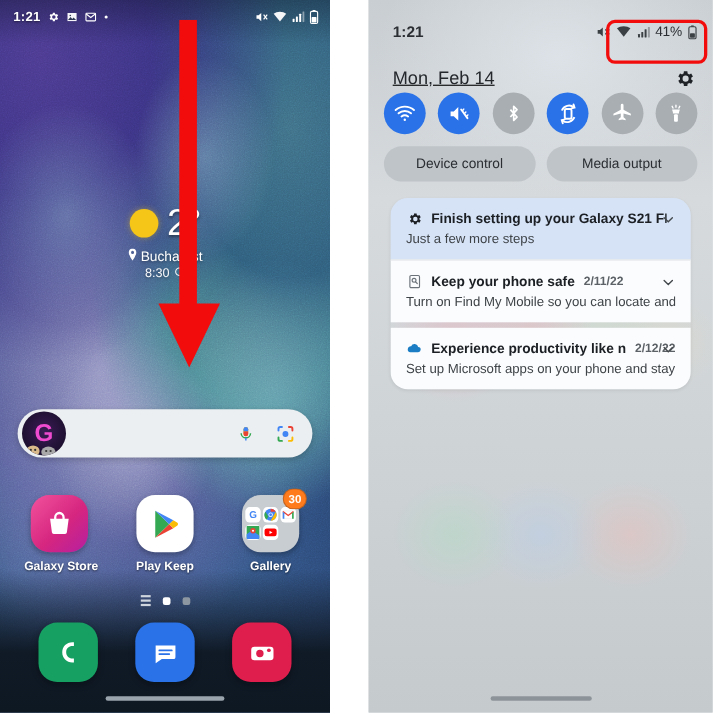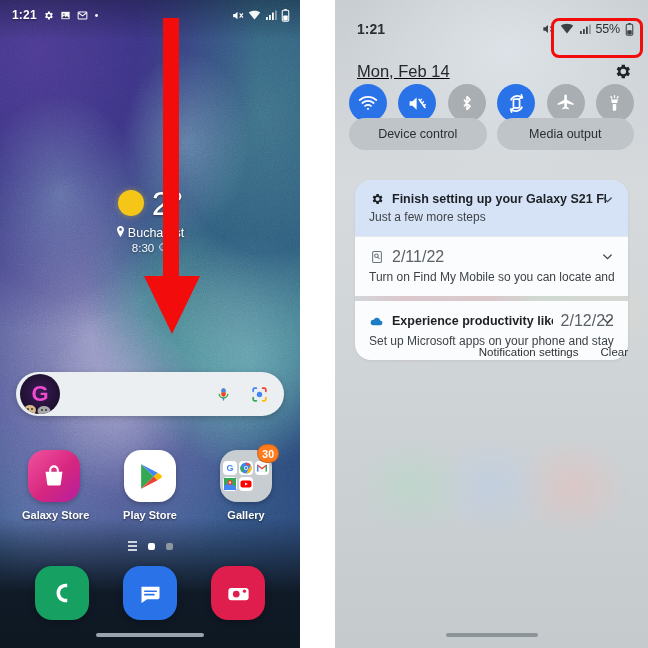--- a/index.html
+++ b/index.html
@@ -142,37 +142,37 @@
     display:flex; align-items:center; justify-content:space-between; z-index:5;text-decoration:underline; }
   .r-date { font-size:16.5px; font-weight:500; color:#24282c; }
 
   .toggles { position:absolute; top:84px; left:14px; right:14px; z-index:5;
     display:flex; justify-content:space-between; }
   .tg { width:38px; height:38px; border-radius:50%; display:flex;
     align-items:center; justify-content:center; }
   .tg.on { background:#2a72e8; }
   .tg.off { background:#a9aeb2; }
 
-  .chips { position:absolute; top:118px; left:14px; right:14px; z-index:5;
+  .chips { position:absolute; top:133px; left:14px; right:14px; z-index:5;
     display:flex; gap:10px; }
   .chip { flex:1; height:32px; border-radius:16px; background:#bfc4c8;
     display:flex; align-items:center; justify-content:center;
     font-size:12.5px; color:#2b2f33; font-weight:400; }
 
   .notifs { position:absolute; top:180px; left:20px; right:20px; z-index:5;
     border-radius:16px; overflow:hidden; box-shadow:0 1px 3px rgba(0,0,0,.07); }
   .nt { padding:11px 14px 12px 14px; position:relative; }
   .nt.first { background:#d6e3f7; }
   .nt.plain { background:#fbfcfd; border-top:1px solid #e6e9ec; }
   .nt-head { display:flex; align-items:center; gap:8px; }
   .nt-ic { width:15px; height:15px; flex:none; display:flex;
     align-items:center; justify-content:center; }
   .nt-title { font-size:12.5px; font-weight:700; color:#1c2024;
     white-space:nowrap; overflow:hidden; text-overflow:clip; }
-  .nt-date { font-size:16px; color:#5b6166; font-weight:400; flex:none; }
+  .nt-date { font-size:11px; color:#5b6166; font-weight:700; flex:none; }
   .nt-chev { position:absolute; right:13px; top:12px; }
   .nt-sub { margin-top:4px; font-size:12px; color:#3e4347; font-weight:400;
     white-space:nowrap; overflow:hidden; }
   .nt-gap { height:5px; background:transparent; }
 
   .nfoot { position:absolute; top:346px; left:20px; right:20px; z-index:5;
     display:flex; justify-content:flex-end; gap:22px; }
   .nfoot span { font-size:11.5px; color:#2e3337; }
 
   .simtext { position:absolute; bottom:27px; left:0; right:0; text-align:center;
@@ -329,21 +329,21 @@
 
       <div class="app">
         <div class="app-ic sq-r" style="background:#ffffff">
           <svg width="25" height="27" viewBox="0 0 24 26">
             <path d="M3 1.2v23.6l12.2-11.8z" fill="#34a853"></path>
             <path d="M3 1.2l12.2 11.8 3.6-3.5z" fill="#4285f4"></path>
             <path d="M3 24.8l12.2-11.8 3.6 3.5z" fill="#ea4335"></path>
             <path d="M18.8 9.5l3.3 2.1c1.1.7 1.1 2.1 0 2.8l-3.3 2.1-3.6-3.5z" fill="#fbbc05"></path>
           </svg>
         </div>
-        <div class="app-lb">Play Store</div>
+        <div class="app-lb">Play Keep</div>
       </div>
 
       <div class="app">
         <div class="app-ic sq-r folder">
           <div class="f-grid">
             <div class="f-ic" style="color:#4285f4">G</div>
             <div class="f-ic">
               <svg width="12" height="12" viewBox="0 0 24 24">
                 <circle cx="12" cy="12" r="11" fill="#4285f4"></circle>
                 <path d="M12 1a11 11 0 019.5 5.5H12z" fill="#ea4335"></path>
@@ -442,21 +442,21 @@
           </svg>
         </span>
         <span class="ic">
           <svg width="12" height="12" viewBox="0 0 24 24" fill="#3b4044">
             <rect x="2" y="16" width="3.6" height="6" rx=".7"></rect>
             <rect x="8" y="12" width="3.6" height="10" rx=".7"></rect>
             <rect x="14" y="7" width="3.6" height="15" rx=".7"></rect>
             <rect x="20" y="3" width="3.6" height="19" rx=".7" opacity=".4"></rect>
           </svg>
         </span>
-        <span class="r-batt">55%</span>
+        <span class="r-batt">41%</span>
         <span class="ic">
           <svg width="9" height="13" viewBox="0 0 12 20" fill="#3b4044">
             <rect x="4" y="0" width="4" height="2" rx=".6"></rect>
             <rect x="1" y="2" width="10" height="17" rx="2" fill="none" stroke="#3b4044" stroke-width="1.6"></rect>
             <rect x="2.6" y="11" width="6.8" height="6.5" rx="1"></rect>
           </svg>
         </span>
       </span>
     </div>
 
@@ -544,20 +544,21 @@
 
       <div class="nt plain">
         <div class="nt-head">
           <span class="nt-ic">
             <svg width="14" height="14" viewBox="0 0 24 24" fill="none" stroke="#6b727a" stroke-width="1.8">
               <rect x="4.5" y="2.5" width="15" height="19" rx="2"></rect>
               <circle cx="11" cy="10" r="3"></circle>
                 <path d="M13.3 12.3L16 15" stroke-linecap="round"></path>
             </svg>
           </span>
+          <span class="nt-title">Keep your phone safe</span>
           <span class="nt-date">2/11/22</span>
         </div>
         <div class="nt-sub">Turn on Find My Mobile so you can locate and r..</div>
         <span class="nt-chev">
           <svg width="15" height="15" viewBox="0 0 24 24" fill="none" stroke="#44494d" stroke-width="2" stroke-linecap="round">
             <path d="M6 9.5l6 6 6-6"></path>
           </svg>
         </span>
       </div>
 
@@ -575,22 +576,18 @@
         </div>
         <div class="nt-sub">Set up Microsoft apps on your phone and stay p..</div>
         <span class="nt-chev">
           <svg width="15" height="15" viewBox="0 0 24 24" fill="none" stroke="#44494d" stroke-width="2" stroke-linecap="round">
             <path d="M6 9.5l6 6 6-6"></path>
           </svg>
         </span>
       </div>
     </div>
 
-    <div class="nfoot">
-      <span>Notification settings</span>
-      <span>Clear</span>
-    </div>
 
     <div class="navbar-r"></div>
   </div>
 
   <div class="redbox"></div>
 </div>
 
 </body></html>

